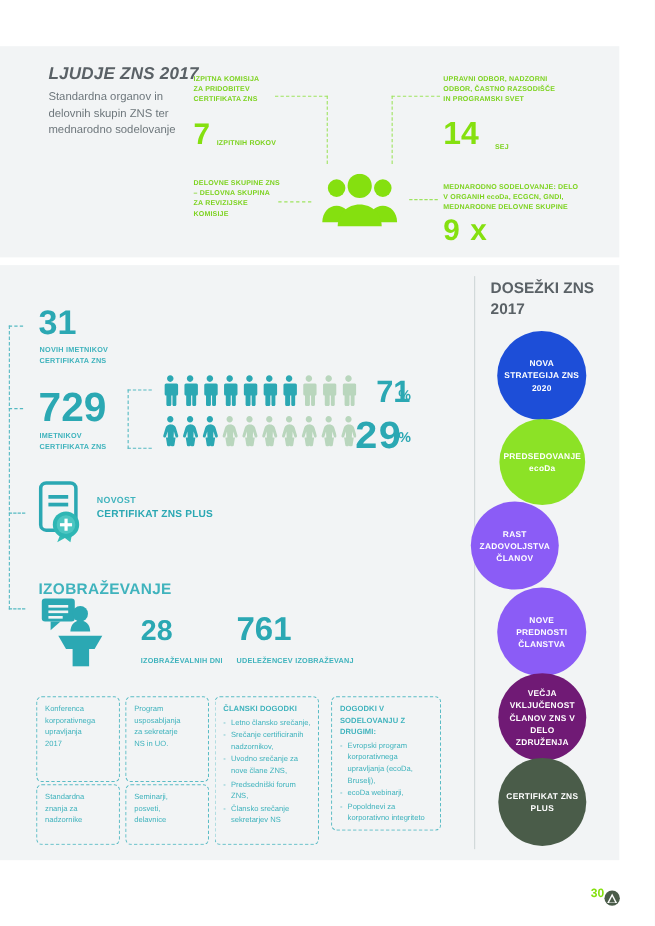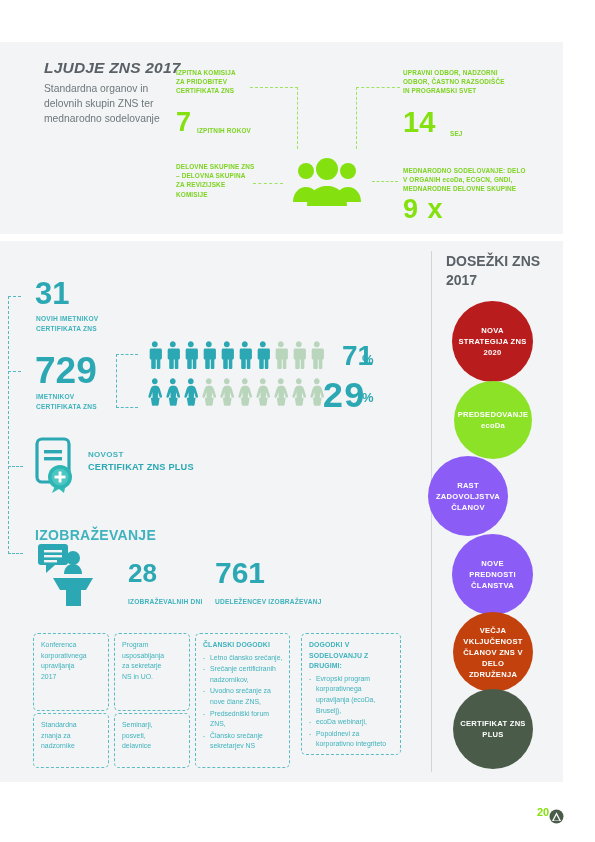--- a/index.html
+++ b/index.html
@@ -290,40 +290,40 @@
   <span class="hd">DOGODKI V SODELOVANJU Z DRUGIMI:</span>
   <ul>
     <li>Evropski program korporativnega upravljanja (ecoDa, Bruselj),</li>
     <li>ecoDa webinarji,</li>
     <li>Popoldnevi za korporativno integriteto</li>
   </ul>
 </div>
 
 <div class="side-ttl">DOSEŽKI ZNS 2017</div>
 <div id="bubbles">
-    <div class="bubble" style="left: 452px; top: 301px; width: 81px; height: 81px; background: #b91c1c; z-index: 10;">
+    <div class="bubble" style="left: 452px; top: 301px; width: 81px; height: 81px; background: #1d4ed8; z-index: 10;">
       <span>NOVA STRATEGIJA ZNS 2020</span>
     </div>
     <div class="bubble" style="left: 454px; top: 381px; width: 78px; height: 78px; background: rgb(140, 226, 38); z-index: 11;">
       <span>PREDSEDOVANJE ecoDa</span>
     </div>
     <div class="bubble" style="left: 428px; top: 456px; width: 80px; height: 80px; background: #8b5cf6; z-index: 12;">
       <span>RAST ZADOVOLJSTVA ČLANOV</span>
     </div>
     <div class="bubble" style="left: 452px; top: 534px; width: 81px; height: 81px; background: #8b5cf6; z-index: 13;">
       <span>NOVE PREDNOSTI ČLANSTVA</span>
     </div>
-    <div class="bubble" style="left: 453px; top: 612px; width: 80px; height: 80px; background: #c2410c; z-index: 14;">
+    <div class="bubble" style="left: 453px; top: 612px; width: 80px; height: 80px; background: #701a75; z-index: 14;">
       <span>VEČJA VKLJUČENOST ČLANOV ZNS V DELO ZDRUŽENJA</span>
     </div>
     <div class="bubble" style="left: 453px; top: 689px; width: 80px; height: 80px; background: rgb(74, 92, 73); z-index: 15;">
       <span>CERTIFIKAT ZNS PLUS</span>
     </div>
   </div>
 
 <div id="footer-logo">
-  <span class="logo2">20</span>
+  <span class="logo2">30</span>
   <svg style="position:absolute;left:12px;top:3px;" width="15" height="15" viewBox="0 0 15 15">
     <circle cx="7.5" cy="7.5" r="7" fill="#4a5c49"></circle>
     <path d="M7.5 3.2 L12 12 L3 12 Z" fill="#ffffff"></path>
     <path d="M7.5 6 L10.3 11.4 L4.7 11.4 Z" fill="#4a5c49"></path>
   </svg>
 </div>
 
 </body></html>

